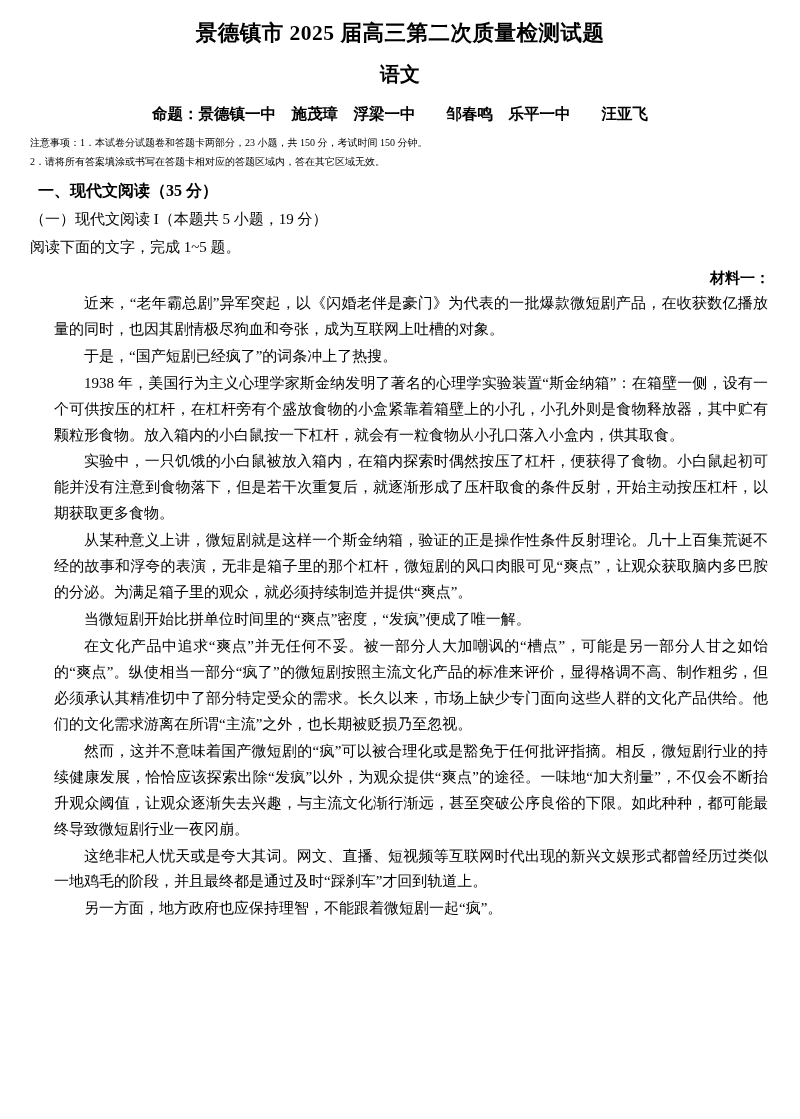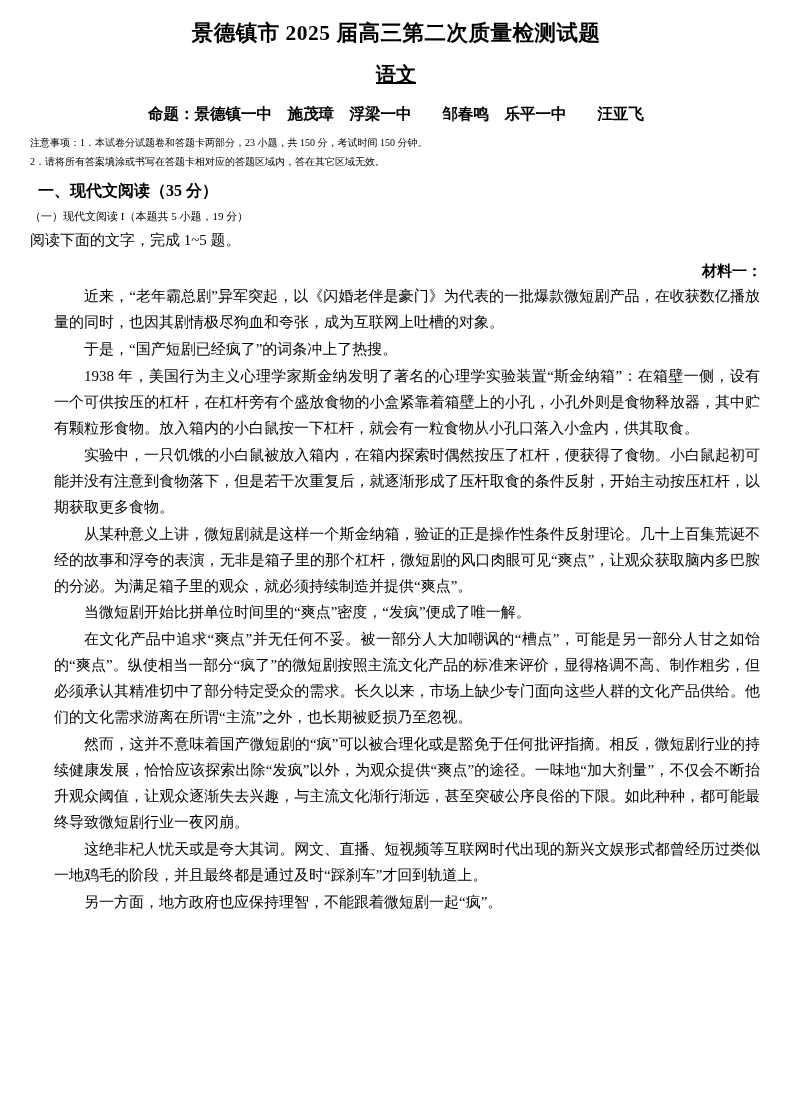--- a/index.html
+++ b/index.html
@@ -11,37 +11,36 @@
     width: 800px;
     height: 1119px;
     font-family: "Liberation Serif", "DejaVu Serif", serif;
     color: #000000;
     overflow: hidden;
   }
   .page {
     width: 800px;
     height: 1119px;
     box-sizing: border-box;
-    padding: 14px 38px 0 30px;
+    padding: 14px 30px 0 30px;
   }
   .doc-title {
     text-align: center;
     font-size: 21.5px;
     font-weight: bold;
     letter-spacing: 0.5px;
     margin: 4px 0 0 0;
     line-height: 1.4;
   }
   .doc-subject {
     text-align: center;
     font-size: 20px;
     font-weight: bold;
     margin: 12px 0 0 0;
     line-height: 1.4;
-    text-decoration: underline;
   }
   .authors {
     text-align: center;
     font-size: 15.5px;
     font-weight: bold;
     margin: 14px 0 0 0;
     line-height: 1.5;
   }
   .notice {
     font-size: 10px;
@@ -54,21 +53,21 @@
   .notice .n-line {
     margin-top: 2px;
   }
   .section-head {
     font-size: 16px;
     font-weight: bold;
     margin: 8px 0 0 8px;
     line-height: 1.6;
   }
   .sub-head {
-    font-size: 11px;
+    font-size: 15px;
     margin: 4px 0 0 0;
     line-height: 1.65;
   }
   .instr {
     font-size: 15px;
     margin: 3px 0 0 0;
     line-height: 1.65;
   }
   .material-label {
     font-size: 15px;

